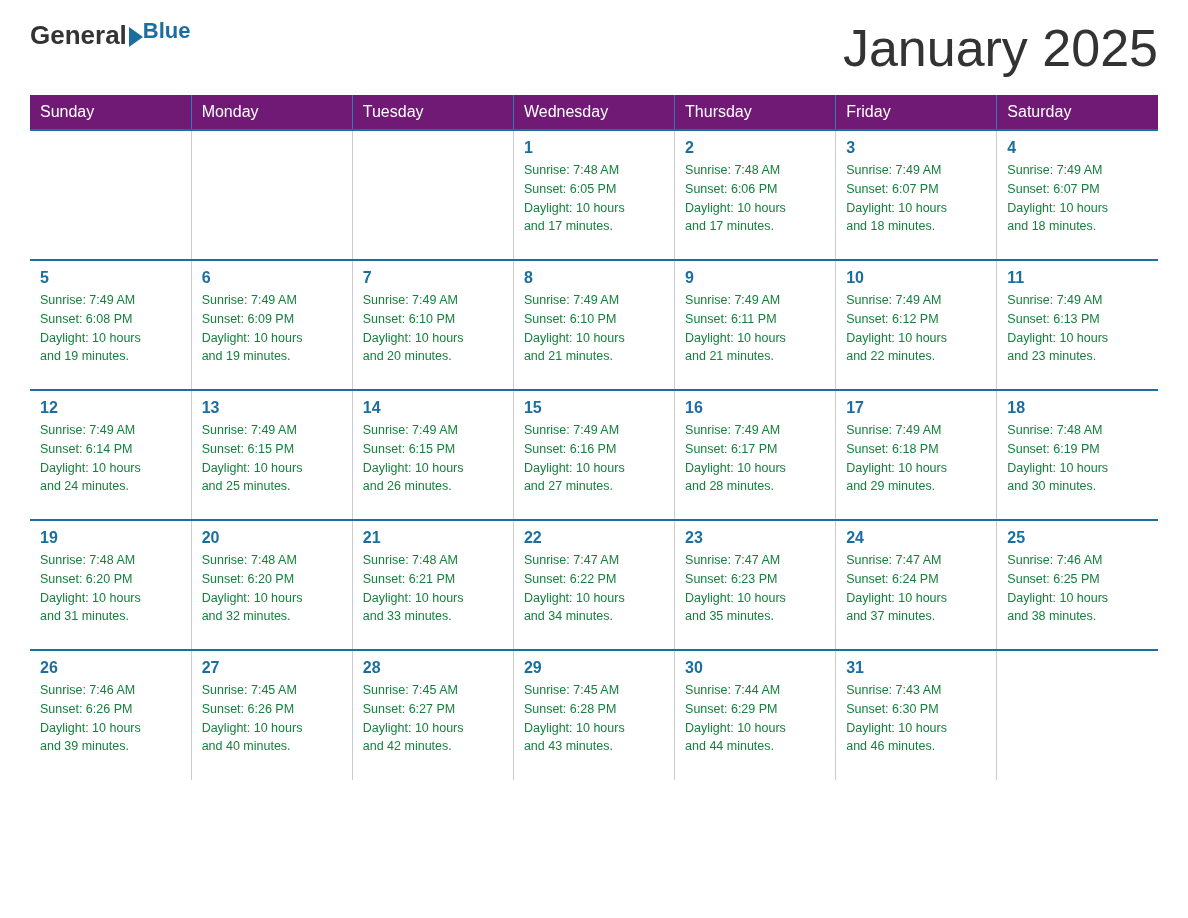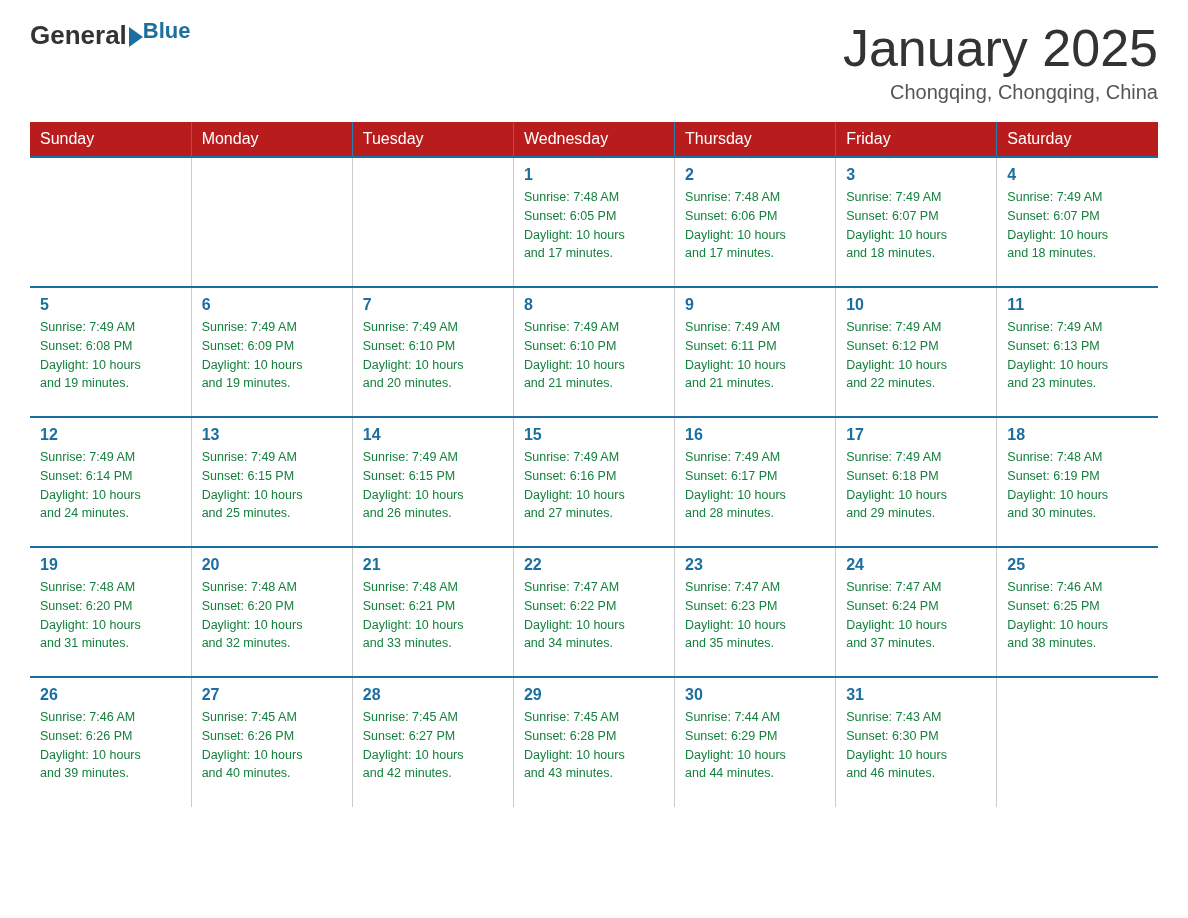--- a/index.html
+++ b/index.html
@@ -62,21 +62,21 @@
     .calendar-subtitle {
       font-size: 20px;
       color: #555;
       margin-top: 4px;
     }
     table {
       width: 100%;
       border-collapse: collapse;
     }
     thead tr {
-      background-color: #b91c1c;
+      background-color: #701a75;
     }
     thead th {
       color: #fff;
       font-size: 16px;
       font-weight: normal;
       padding: 8px 10px;
       text-align: left;
       border-right: 1px solid #2a7fb0;
     }
     thead th:last-child {
@@ -122,21 +122,20 @@
     <div class="logo-block">
       <div class="logo-top-row">
         <span class="logo-text-general">General</span>
         <span class="logo-arrow"></span>
       </div>
       <span class="logo-text-blue">Blue</span>
     </div>
   </div>
   <div class="title-area">
     <div class="calendar-title">January 2025</div>
-    <div class="calendar-subtitle">Chongqing, Chongqing, China</div>
   </div>
 </div>
 
 <table>
   <thead>
     <tr>
     <th>Sunday</th>
         <th>Monday</th>
         <th>Tuesday</th>
         <th>Wednesday</th>

